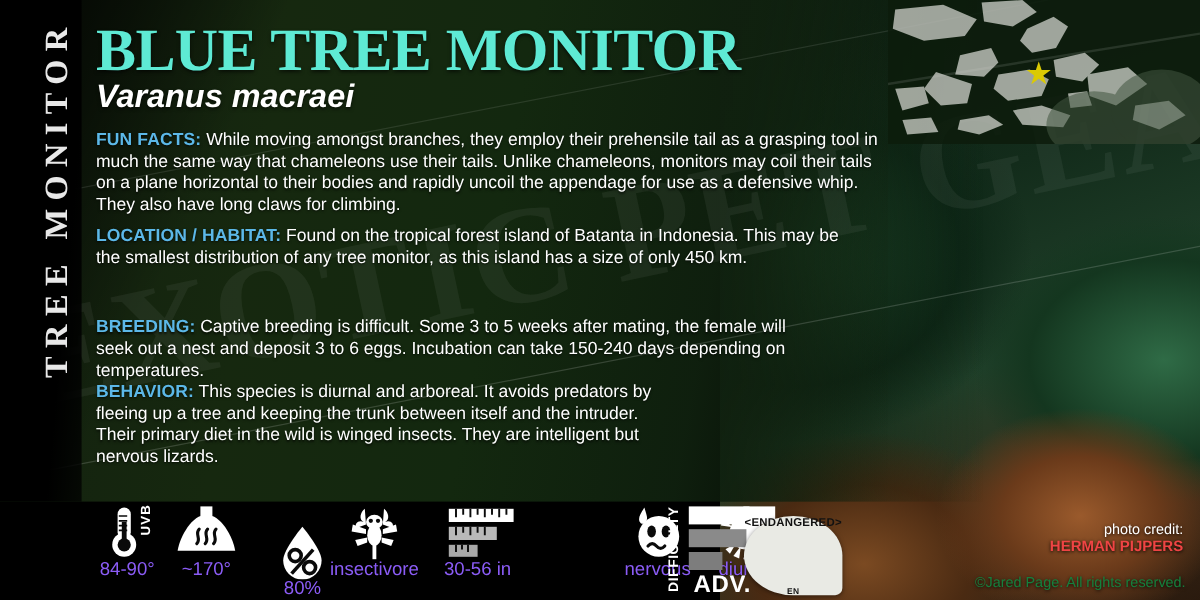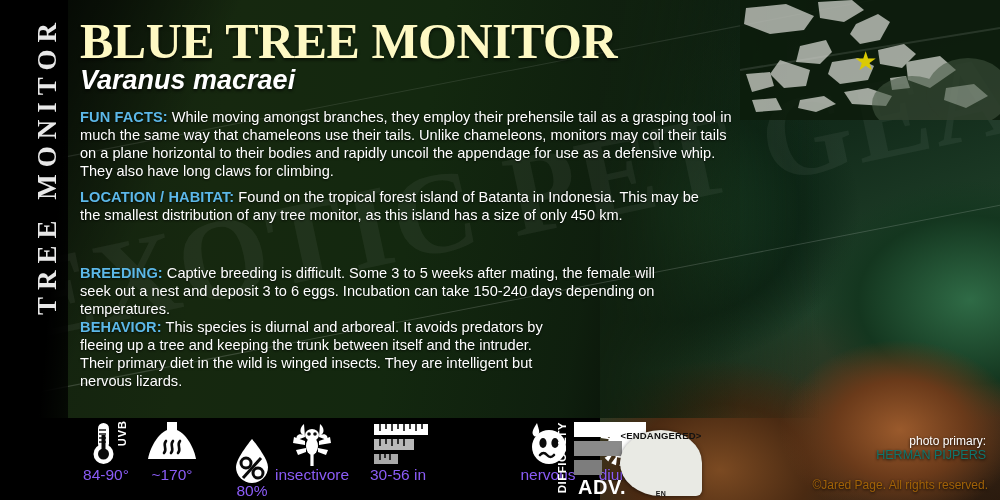--- a/index.html
+++ b/index.html
@@ -73,21 +73,21 @@
     font-weight:700; font-size:27px; letter-spacing:7px;
     color:#e8e8e8; text-align:center; white-space:nowrap;
   }
 
   
   #title {
     position:absolute; left:80px; top:16px;
     font-family:"Liberation Serif", serif;
     font-weight:700; font-size:50px; line-height:50px;
     letter-spacing:-0.5px;
-    color:#fef9c3;
+    color:#5eead4;
     text-shadow:0 2px 3px rgba(0,0,0,.6);
   }
   #subtitle {
     position:absolute; left:80px; top:66px;
     font-family:"Liberation Sans", sans-serif;
     font-style:italic; font-weight:700; font-size:27px; line-height:28px;
     color:#ffffff;
     text-shadow:0 2px 3px rgba(0,0,0,.6);
   }
 
@@ -152,24 +152,24 @@
     display:flex; flex-direction:column; align-items:center; justify-content:center;
     box-shadow:0 1px 4px rgba(0,0,0,.5);
     gap:44px;
   }
   #badge-main { font-size:9.5px; font-weight:700; color:#111; letter-spacing:.2px; }
   #badge-sub  { font-size:7px; font-weight:700; color:#111; margin-top:5px; letter-spacing:.4px; }
 
   
   #credit { position:absolute; right:14px; top:434px; text-align:right; }
   #credit .c1 { font-size:12px; color:#fff; line-height:14px; text-shadow:0 1px 3px rgba(0,0,0,.95); }
-  #credit .c2 { font-size:12.5px; font-weight:400; color:#0f766e; line-height:15px; text-shadow:0 1px 3px rgba(0,0,0,.95);margin-left:43px; }
+  #credit .c2 { font-size:12.5px; font-weight:700; color:#ef4444; line-height:15px; text-shadow:0 1px 3px rgba(0,0,0,.95);margin-left:43px; }
   #copyright {
     position:absolute; right:12px; top:478px;
-    font-size:12px; color:#a16207; text-shadow:0 1px 3px rgba(0,0,0,.95);
+    font-size:12px; color:#15803d; text-shadow:0 1px 3px rgba(0,0,0,.95);
     white-space:nowrap;
   }
 </style>
 </head>
 <body>
 
 <div id="card">
 
   <div class="photo">
     <div class="photo-blur"></div>
@@ -388,18 +388,18 @@
     <div class="diff-bar" id="diff-b3"></div>
     <div id="diff-cap">ADV.</div>
   </div>
 
   <div id="badge">
     <div id="badge-main">&lt;ENDANGERED&gt;</div>
     <div id="badge-sub">EN</div>
   </div>
 
   <div id="credit">
-    <div class="c1">photo primary:</div>
+    <div class="c1">photo credit:</div>
     <div class="c2">HERMAN PIJPERS</div>
   </div>
   <div id="copyright">©Jared Page. All rights reserved.</div>
 
 </div>
 
 </body></html>

